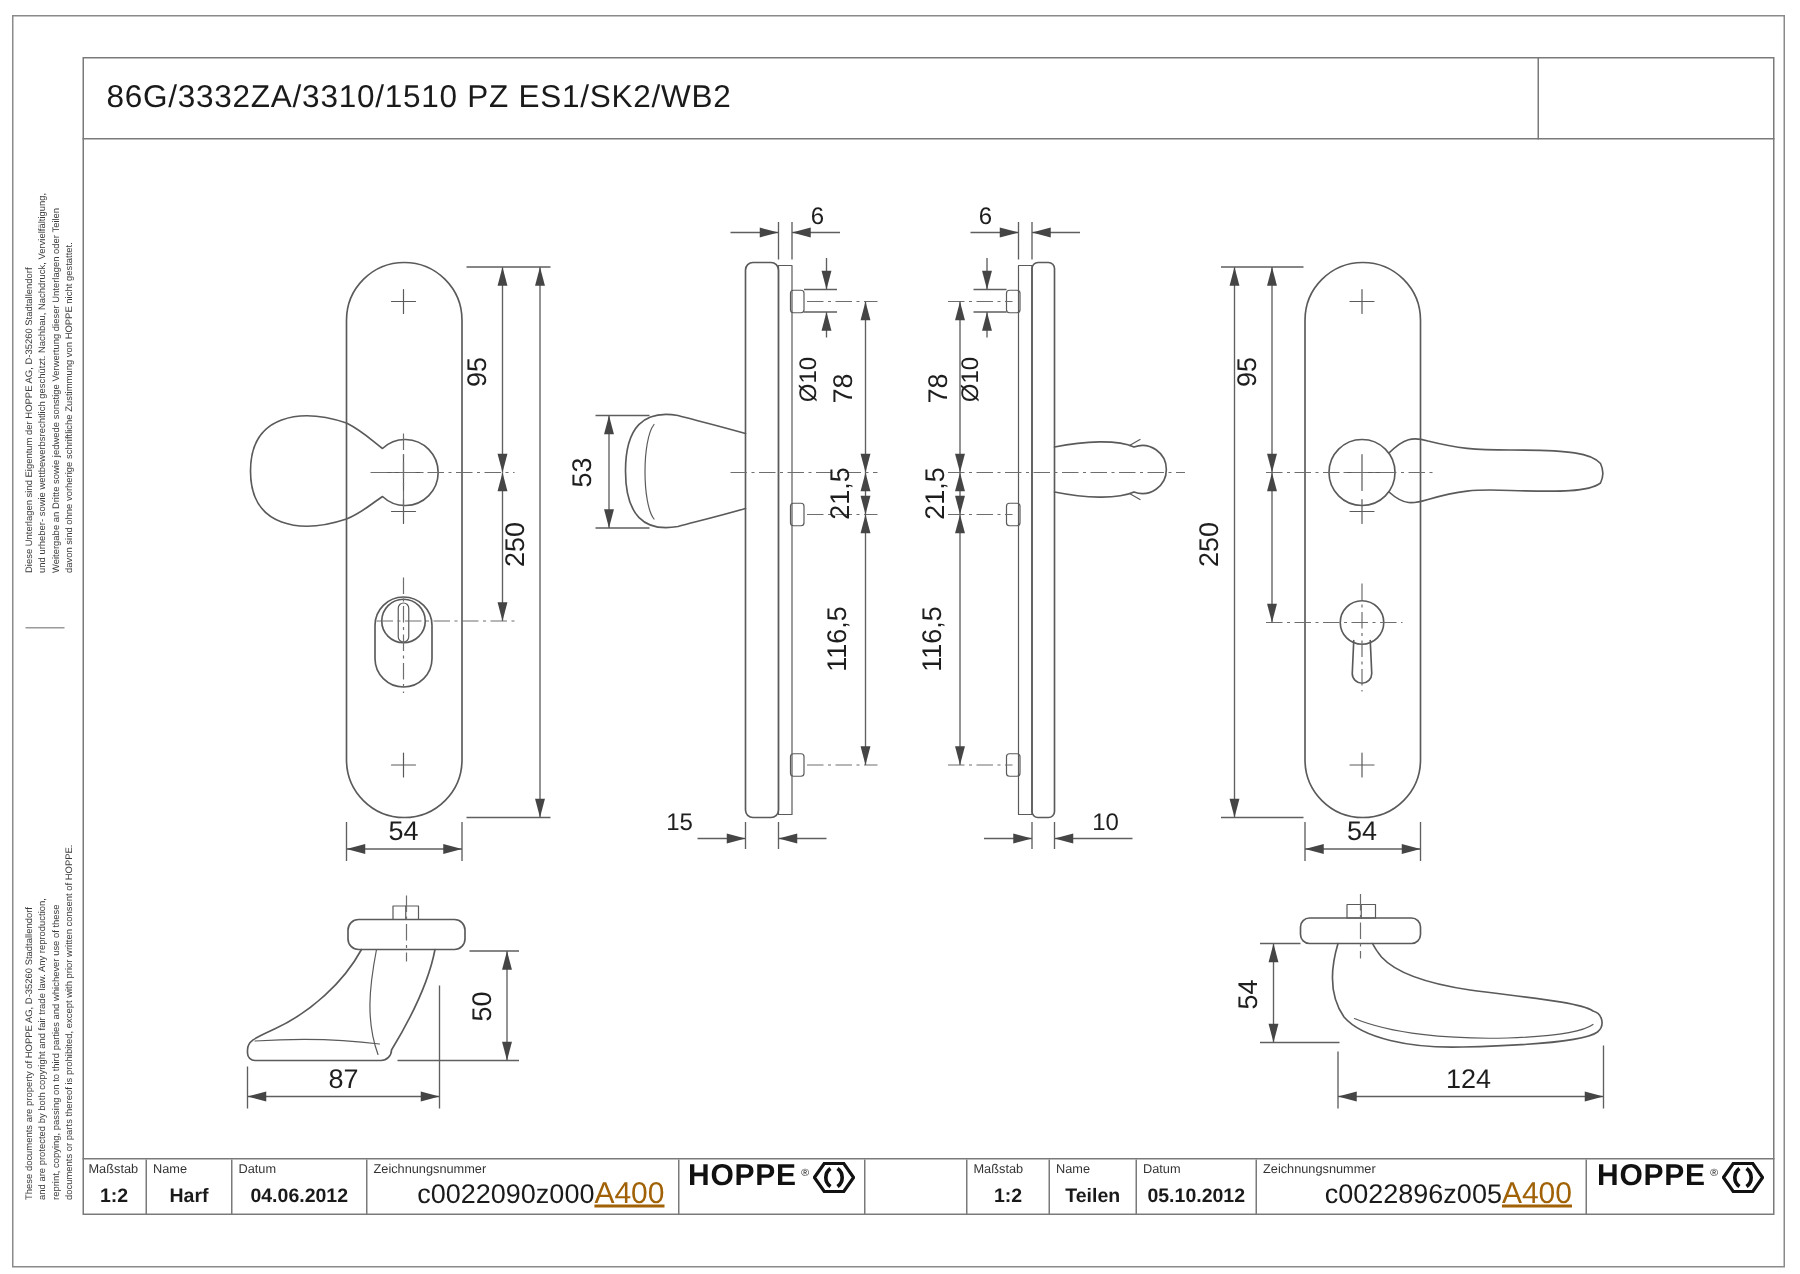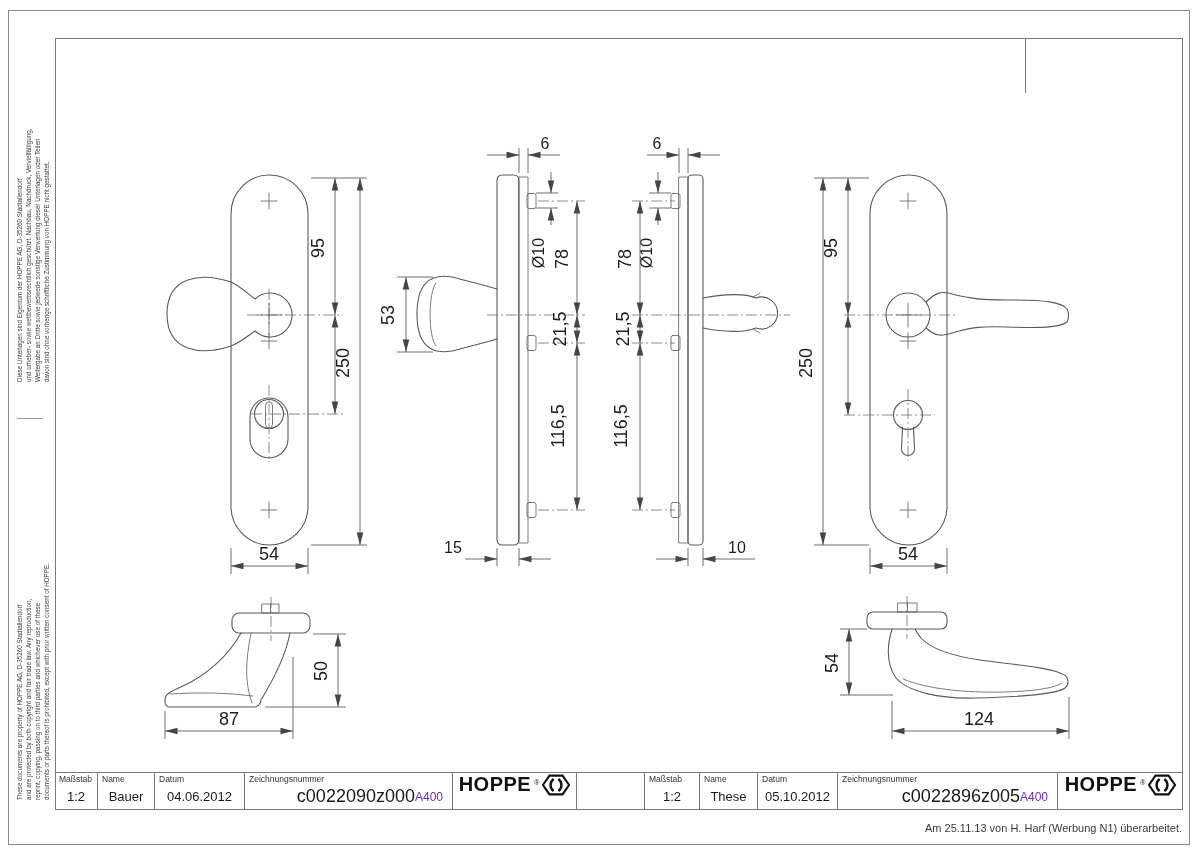--- a/index.html
+++ b/index.html
@@ -18,24 +18,24 @@
              color:#3a3a3a;white-space:pre-line;}
   .cde{left:15px;top:382px;width:290px;}
   .cen{left:15px;top:800px;width:245px;}
   .fold-mark{left:17px;top:418px;width:26px;height:1px;background:#9a9a9a;}
   
   .blockrow{left:55px;top:772px;width:1128px;height:38px;border-top:1px solid #7a7a7a;
             display:flex;}
   .cell{border-right:1px solid #7a7a7a;height:100%;display:flex;flex-direction:column;}
   .cell:last-child{border-right:none;}
   .lbl{font-size:8.5px;color:#333;padding:2px 0 0 4px;line-height:1;}
-  .val{flex:1;display:flex;align-items:center;justify-content:center;font-size:13px;color:#1a1a1a;}
+  .val{flex:1;display:flex;align-items:center;justify-content:center;font-size:13px;color:#1a1a1a;font-weight:bold;}
   .zrow{flex:1;display:flex;align-items:center;}
   .znum{flex:1;text-align:right;font-size:18px;color:#1a1a1a;}
-  .zfmt{font-size:12px;color:#6d28d9;padding-right:9px;}
+  .zfmt{font-size:20px;color:#a16207;padding-right:9px;text-decoration:underline;}
   .hoppe{flex-direction:row;align-items:flex-start;justify-content:center;gap:3px;}
   .hword{font-weight:bold;font-size:20px;letter-spacing:0.5px;color:#111;}
   .hreg{font-size:7px;align-self:flex-start;margin-top:6px;color:#111;}
   .note{left:600px;top:822px;width:582px;text-align:right;font-size:11px;color:#3a3a3a;}
   
   .ln{fill:none;stroke:#5a5a5a;stroke-width:1.1;stroke-linejoin:round;stroke-linecap:round;}
   .th{stroke-width:0.8;}
   .dln{fill:none;stroke:#5f5f5f;stroke-width:0.9;}
   .cl{fill:none;stroke:#6e6e6e;stroke-width:0.8;stroke-dasharray:11 3 2 3;}
   .dtx{font-family:"Liberation Sans",sans-serif;font-size:18px;fill:#1e1e1e;text-anchor:middle;}
@@ -52,20 +52,23 @@
   <div class="abs copyright cde">Diese Unterlagen sind Eigentum der HOPPE AG, D-35260 Stadtallendorf
 und urheber- sowie wettbewerbsrechtlich geschützt. Nachbau, Nachdruck, Vervielfältigung,
 Weitergabe an Dritte sowie jedwede sonstige Verwertung dieser Unterlagen oder Teilen
 davon sind ohne vorherige schriftliche Zustimmung von HOPPE nicht gestattet.</div>
   <div class="abs copyright cen">These documents are property of HOPPE AG, D-35260 Stadtallendorf
 and are protected by both copyright and fair trade law. Any reproduction,
 reprint, copying, passing on to third parties and whichever use of these
 documents or parts thereof is prohibited, except with prior written consent of HOPPE.</div>
   <div class="abs fold-mark"></div>
 
+  <div class="abs titlebar">
+    <div class="t">86G/3332ZA/3310/1510 PZ ES1/SK2/WB2</div>
+  </div>
   <div class="abs titlebar-divider"></div>
 
   <svg class="abs" style="left:55px;top:93px;" width="1128" height="679" viewBox="0 0 1128 679">
     <defs>
       <marker id="as" markerWidth="14" markerHeight="10" refX="0.5" refY="5" orient="auto" markerUnits="userSpaceOnUse">
         <path d="M0.5,5 L13,1.7 L13,8.3 Z" fill="#454545"></path>
       </marker>
       <marker id="ae" markerWidth="14" markerHeight="10" refX="13.5" refY="5" orient="auto" markerUnits="userSpaceOnUse">
         <path d="M13.5,5 L1,1.7 L1,8.3 Z" fill="#454545"></path>
       </marker>
@@ -250,21 +253,21 @@
   </svg>
 
   <div class="abs blockrow">
 
     <div class="cell" style="width:43px">
       <div class="lbl">Maßstab</div>
       <div class="val">1:2</div>
     </div>
     <div class="cell" style="width:57px">
       <div class="lbl">Name</div>
-      <div class="val">Bauer</div>
+      <div class="val">Harf</div>
     </div>
     <div class="cell" style="width:90px">
       <div class="lbl">Datum</div>
       <div class="val">04.06.2012</div>
     </div>
     <div class="cell" style="width:208px">
       <div class="lbl">Zeichnungsnummer</div>
       <div class="zrow">
         <div class="znum">c0022090z000</div>
         <div class="zfmt">A400</div>
@@ -279,21 +282,21 @@
       </svg>
     </div>
     <div class="cell" style="width:68px"></div>
 
     <div class="cell" style="width:55px">
       <div class="lbl">Maßstab</div>
       <div class="val">1:2</div>
     </div>
     <div class="cell" style="width:58px">
       <div class="lbl">Name</div>
-      <div class="val">These</div>
+      <div class="val">Teilen</div>
     </div>
     <div class="cell" style="width:80px">
       <div class="lbl">Datum</div>
       <div class="val">05.10.2012</div>
     </div>
     <div class="cell" style="width:220px">
       <div class="lbl">Zeichnungsnummer</div>
       <div class="zrow">
         <div class="znum">c0022896z005</div>
         <div class="zfmt">A400</div>
@@ -302,14 +305,13 @@
     <div class="cell hoppe" style="width:125px">
       <span class="hword">HOPPE</span>
       <span class="hreg">®</span>
       <svg width="28" height="24" viewBox="0 0 30 24">
         <path d="M1,12 L8,2 H22 L29,12 L22,22 H8 Z" fill="none" stroke="#111" stroke-width="2.3"></path>
         <path d="M12.5,5.5 A8 8 0 0 0 12.5,18.5 M17.5,5.5 A8 8 0 0 1 17.5,18.5" fill="none" stroke="#111" stroke-width="2.6"></path>
       </svg>
     </div>
   </div>
 
-  <div class="abs note">Am 25.11.13 von H. Harf (Werbung N1) überarbeitet.</div>
 </div>
 
 </body></html>

